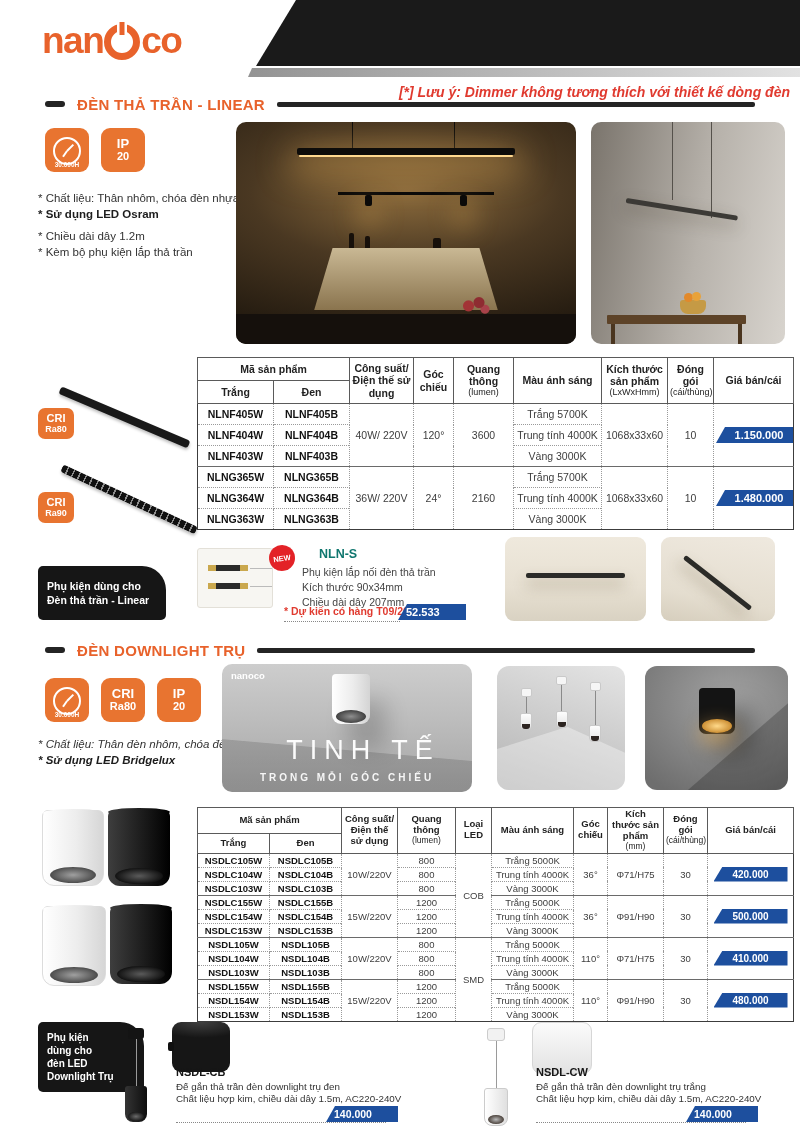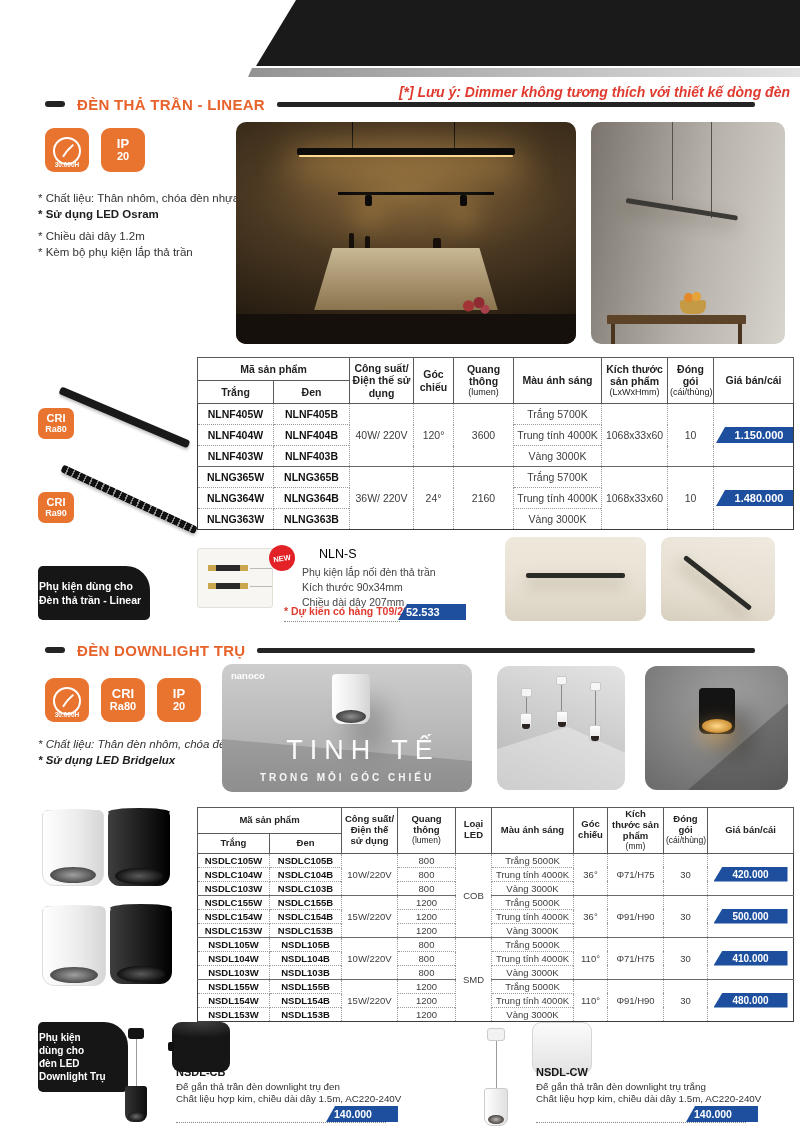--- a/index.html
+++ b/index.html
@@ -106,31 +106,31 @@
   #t2{position:absolute;left:197px;top:807px;width:596px;font-size:9.5px;}
   #t2 thead tr:first-child{height:22px;} #t2 thead tr:last-child{height:17px;}
   #t2 tbody tr{height:13px;} #t2 .sub{font-size:8.5px;}
   .pbadge{display:inline-block;background:#1d4f9e;color:#fff;font-weight:700;padding:2px 8px;
     clip-path:polygon(9px 0,100% 0,100% 100%,0 100%);}
   #t1 .pbadge{font-size:11px;min-width:70px;}
   #t2 .pbadge{font-size:10px;min-width:62px;padding:2px 6px;}
 
   
   .black-badge{position:absolute;background:#161616;color:#fff;font-weight:700;
-    border-radius:5px 24px 5px 5px;display:flex;flex-direction:column;justify-content:center;padding:6px 1px;}
+    border-radius:5px 24px 5px 5px;display:flex;flex-direction:column;justify-content:center;padding:6px 9px;}
   #acc1-badge{left:38px;top:566px;width:110px;height:42px;font-size:10.5px;line-height:1.35;}
   #acc1-thumb{position:absolute;left:197px;top:548px;width:74px;height:58px;background:#f7f6f2;
     border:1px solid #e3e0d8;border-radius:3px;}
   .conn{position:absolute;left:10px;width:40px;height:6px;
     background:linear-gradient(90deg,#caa84e 0 8px,#2a2a2a 8px 32px,#caa84e 32px 40px);}
   .conn::after{content:"";position:absolute;left:42px;top:3px;width:22px;height:1px;background:#bbb;}
   .new-badge{position:absolute;left:269px;top:545px;width:26px;height:26px;border-radius:50%;
     background:#e32227;color:#fff;font-size:7.5px;font-weight:700;display:flex;align-items:center;
     justify-content:center;transform:rotate(-8deg);}
-  .acc-code{position:absolute;left:302px;top:547px;font-size:12.5px;font-weight:400;color:#000000;padding-left:17px;}
+  .acc-code{position:absolute;left:302px;top:547px;font-size:12.5px;font-weight:700;color:#0f766e;padding-left:17px;}
   .acc-desc{position:absolute;left:302px;top:565px;font-size:10.5px;color:#444;line-height:1.45;}
   .acc-note{position:absolute;left:284px;top:605px;font-size:10.5px;font-weight:700;color:#e03a2f;}
   .acc-dots{position:absolute;left:284px;top:621px;width:116px;border-top:1.5px dotted #888;}
   .acc-price{position:absolute;left:398px;top:602px;}
   .acc-price .pbadge{font-size:11px;min-width:52px;}
   .mini-photo{position:absolute;top:537px;height:84px;border-radius:9px;overflow:hidden;
     background:linear-gradient(180deg,#efe9dd 0%,#e7e0d2 60%,#d9d2c2 100%);}
   #mini1{left:505px;width:141px;}
   #mini2{left:661px;width:114px;background:linear-gradient(190deg,#efe9df 0%,#e4ddcf 70%,#d6cebd 100%);}
   .mini-bar{position:absolute;left:15%;top:36px;width:70%;height:5px;background:#2b2b28;border-radius:2px;
@@ -201,20 +201,25 @@
   .bi-price{position:absolute;}
   .bi-price .pbadge{font-size:10.5px;min-width:56px;}
 </style>
 </head>
 <body>
 
 <div class="page">
 
   <div class="banner-black"></div>
   <div class="banner-gray"></div>
+  <div class="logo">
+      <span>nan</span>
+      <span class="logo-o"></span>
+      <span>co</span>
+    </div>
   <div class="header-note">[*] Lưu ý: Dimmer không tương thích với thiết kế dòng đèn</div>
 
   <div class="sec-head" style="top:96px;">
     <div class="sec-dash"></div>
     <div class="sec-title">ĐÈN THẢ TRẦN - LINEAR</div>
     <div class="sec-line"></div>
   </div>
 
   <div class="icon-row" style="left:45px;top:128px;">
     <div class="badge-sq">

